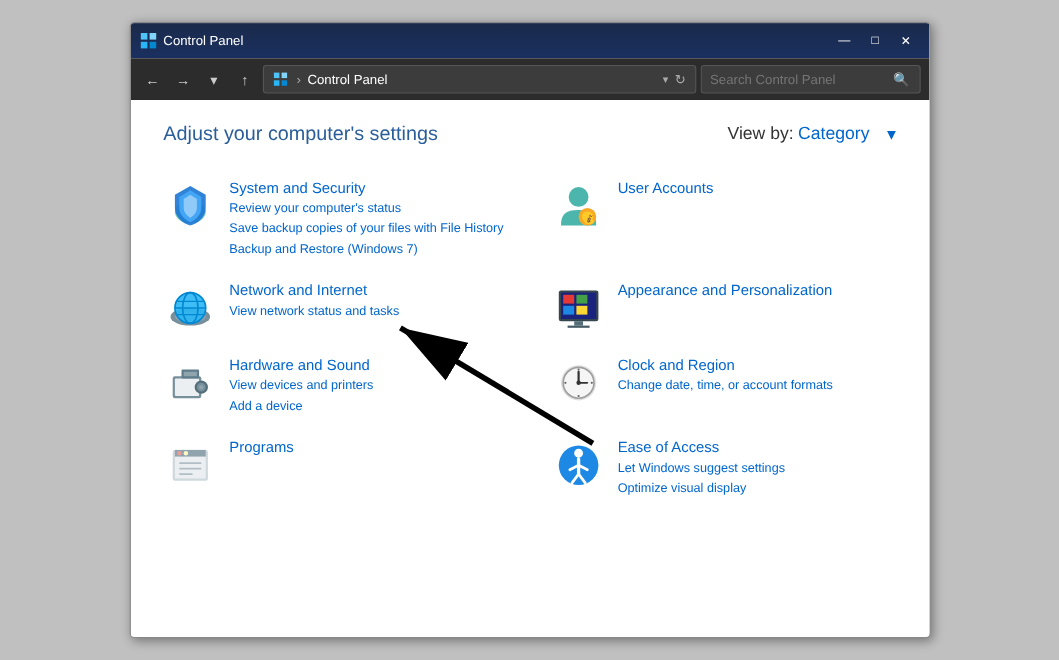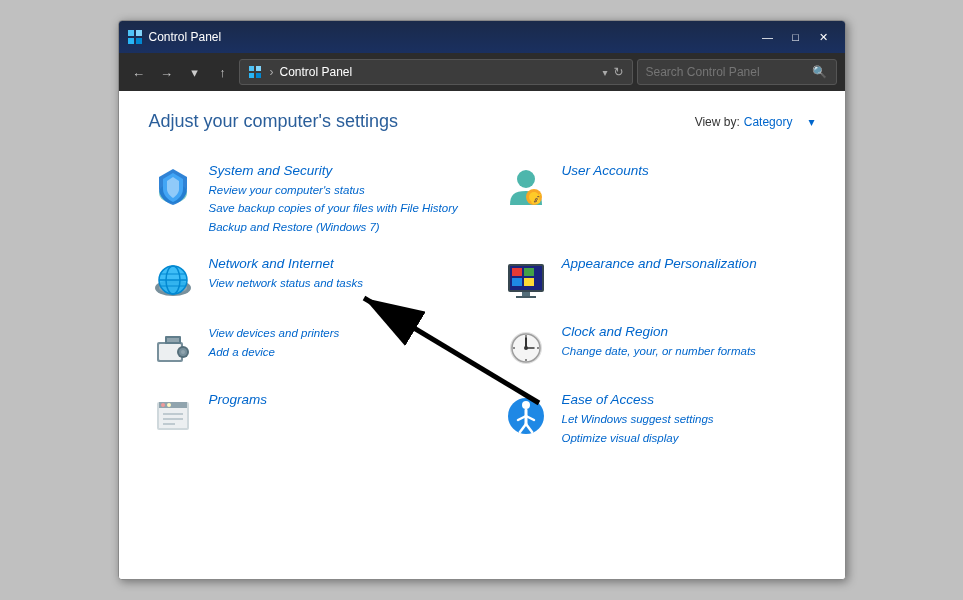--- a/index.html
+++ b/index.html
@@ -156,21 +156,21 @@
       margin-bottom: 31px;
     }
     .page-title {
       color: #2a5e9a;
       font-size: 18px;
       font-weight: 300;
     }
     .view-by {
       display: flex;
       align-items: center;
-      font-size: 12px;
+      font-size: 16px;
       color: #333;
       gap: 4px;
     }
     .view-by-label { color: #333; }
     .view-by-value {
       color: #0066cc;
       cursor: pointer;
       display: flex;
       align-items: center;
       gap: 16px;
@@ -268,21 +268,21 @@
       <h1 class="page-title">Adjust your computer's settings</h1>
       <div class="view-by">
         <span class="view-by-label">View by:</span>
         <span class="view-by-value">
           <span>Category</span>
           <span>▾</span>
         </span>
       </div>
     </div>
 
-    <div style="position: relative; font-style: italic;">
+    <div style="position: relative;">
       <div class="categories">
 
         <div class="category-item">
           <div class="cat-icon">
             <svg width="44" height="44" viewBox="0 0 44 44">
               <ellipse cx="22" cy="28" rx="14" ry="10" fill="#4db6ac" opacity="0.7"></ellipse>
               <path d="M22 4 L36 12 L36 24 C36 32 29 38 22 40 C15 38 8 32 8 24 L8 12 Z" fill="#1976d2" opacity="0.9"></path>
               <path d="M22 8 L32 14 L32 24 C32 30 27 35 22 37 C17 35 12 30 12 24 L12 14 Z" fill="#42a5f5"></path>
               <path d="M22 12 L28 16 L28 24 C28 28 25 31 22 33 C19 31 16 28 16 24 L16 16 Z" fill="#90caf9"></path>
             </svg>
@@ -353,20 +353,21 @@
               <rect x="6" y="16" width="26" height="20" rx="2" fill="#78909c"></rect>
               <rect x="8" y="18" width="22" height="16" rx="1" fill="#eceff1"></rect>
               <circle cx="32" cy="26" r="6" fill="#546e7a"></circle>
               <circle cx="32" cy="26" r="4" fill="#78909c"></circle>
               <circle cx="32" cy="26" r="2" fill="#90a4ae"></circle>
               <rect x="14" y="10" width="16" height="8" rx="1" fill="#607d8b"></rect>
               <rect x="16" y="12" width="12" height="4" fill="#90a4ae"></rect>
             </svg>
           </div>
           <div class="cat-text">
+            <span class="cat-title">Hardware and Sound</span>
             <span class="cat-link">View devices and printers</span>
             <span class="cat-link">Add a device</span>
           </div>
         </div>
 
         <div class="category-item">
           <div class="cat-icon">
             <svg width="44" height="44" viewBox="0 0 44 44">
               <circle cx="22" cy="22" r="16" fill="#e0e0e0"></circle>
               <circle cx="22" cy="22" r="14" fill="#f5f5f5"></circle>
@@ -375,21 +376,21 @@
               <line x1="22" y1="22" x2="30" y2="22" stroke="#333" stroke-width="1.5" stroke-linecap="round"></line>
               <circle cx="22" cy="22" r="2" fill="#333"></circle>
               <circle cx="22" cy="10" r="1" fill="#666"></circle>
               <circle cx="22" cy="34" r="1" fill="#666"></circle>
               <circle cx="10" cy="22" r="1" fill="#666"></circle>
               <circle cx="34" cy="22" r="1" fill="#666"></circle>
             </svg>
           </div>
           <div class="cat-text">
             <span class="cat-title">Clock and Region</span>
-            <span class="cat-link">Change date, your, or number formats</span>
+            <span class="cat-link">Change date, time, or account formats</span>
           </div>
         </div>
 
         <div class="category-item">
           <div class="cat-icon">
             <svg width="44" height="44" viewBox="0 0 44 44">
               <rect x="6" y="8" width="32" height="28" rx="2" fill="#cfd8dc"></rect>
               <rect x="8" y="14" width="28" height="20" fill="#eceff1"></rect>
               <rect x="8" y="8" width="28" height="6" fill="#90a4ae"></rect>
               <circle cx="12" cy="11" r="2" fill="#ef9a9a"></circle>

